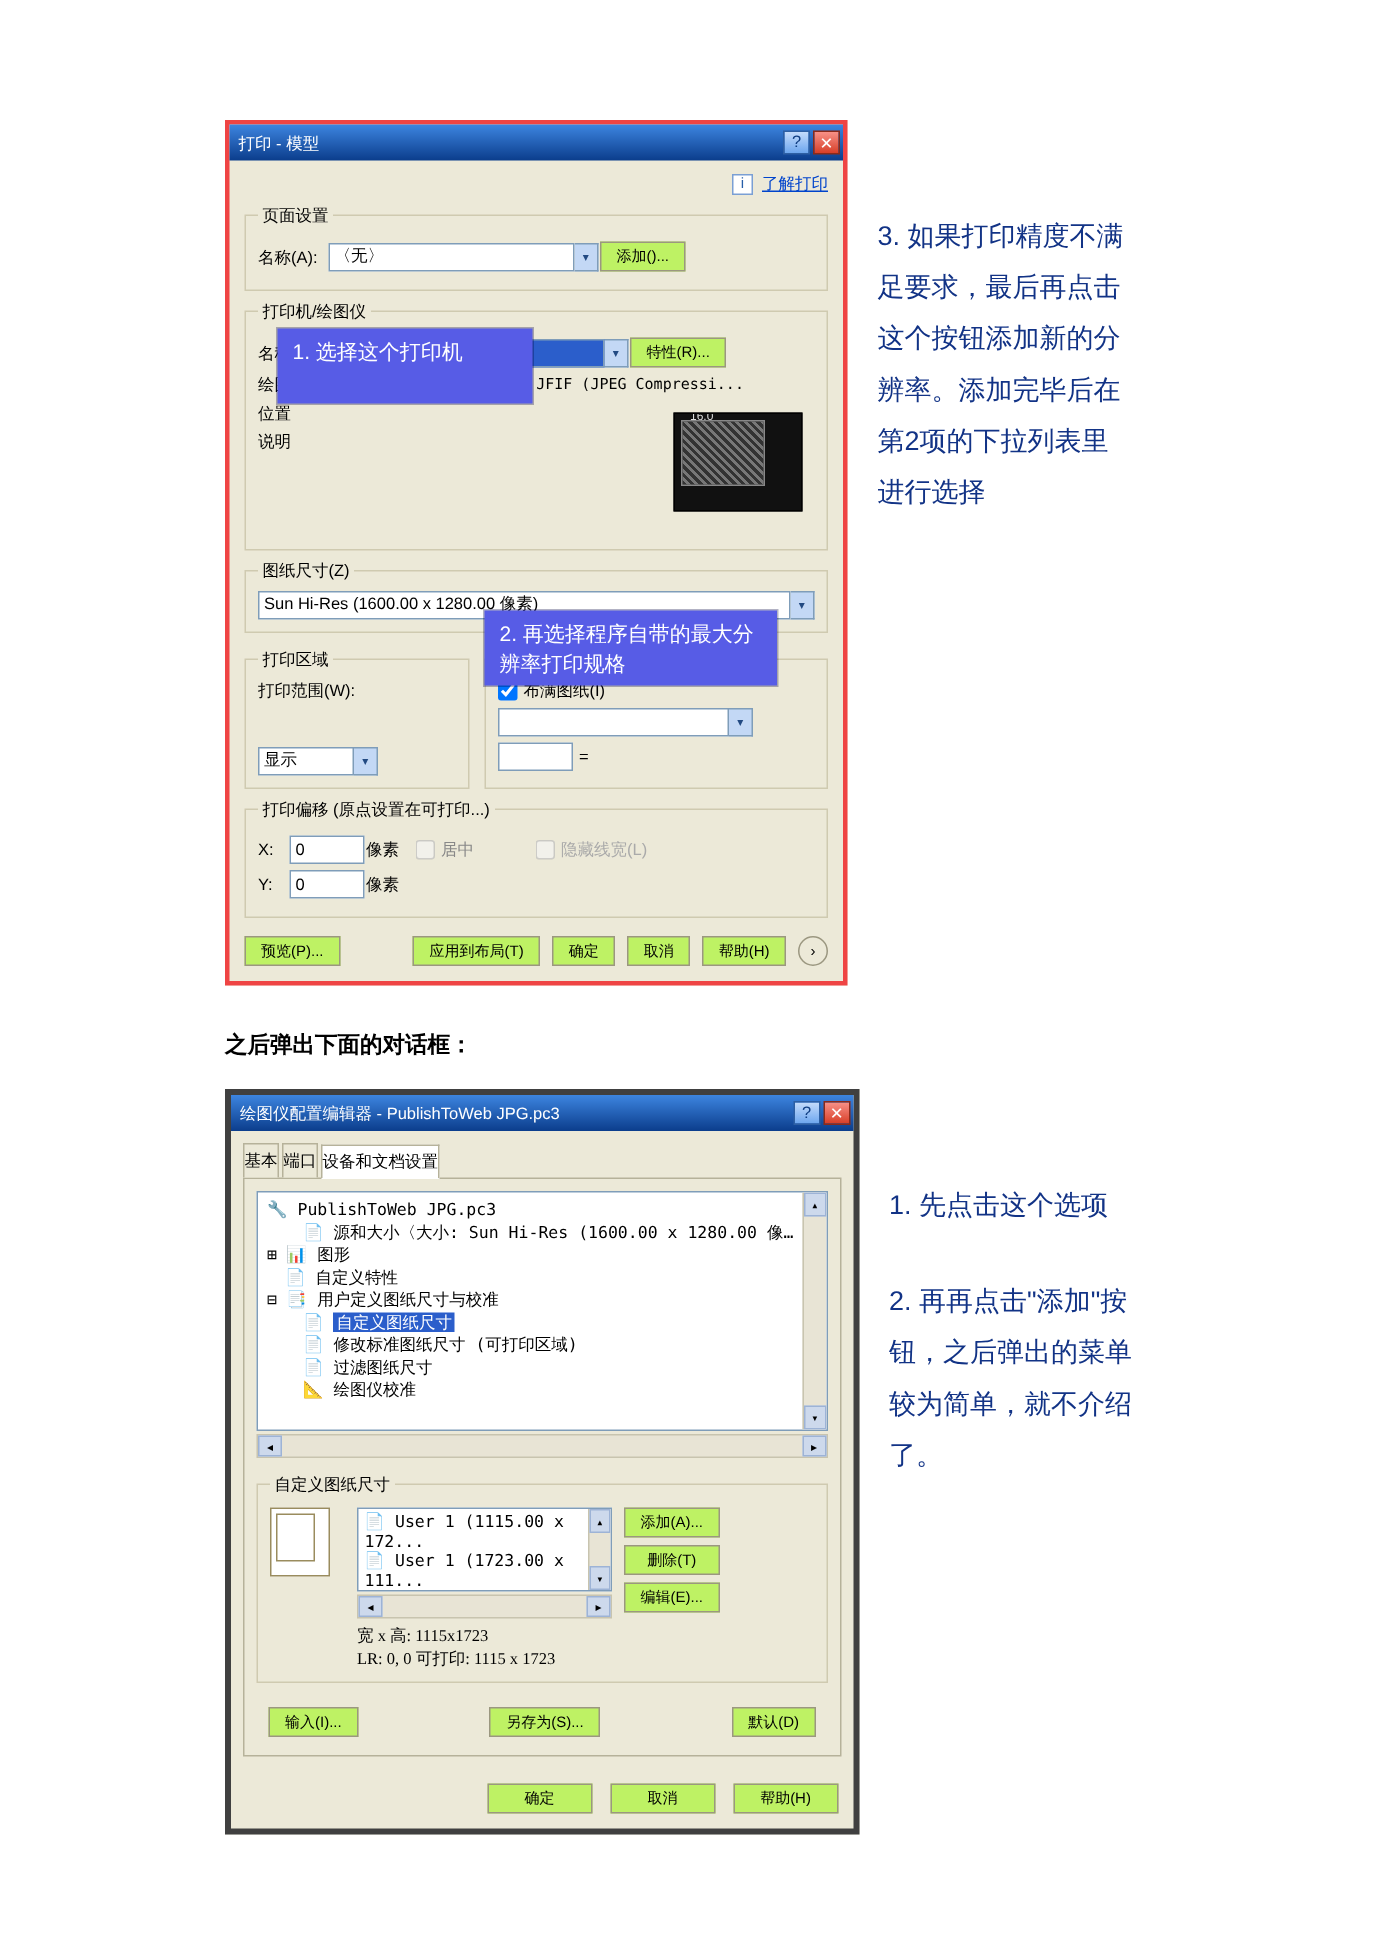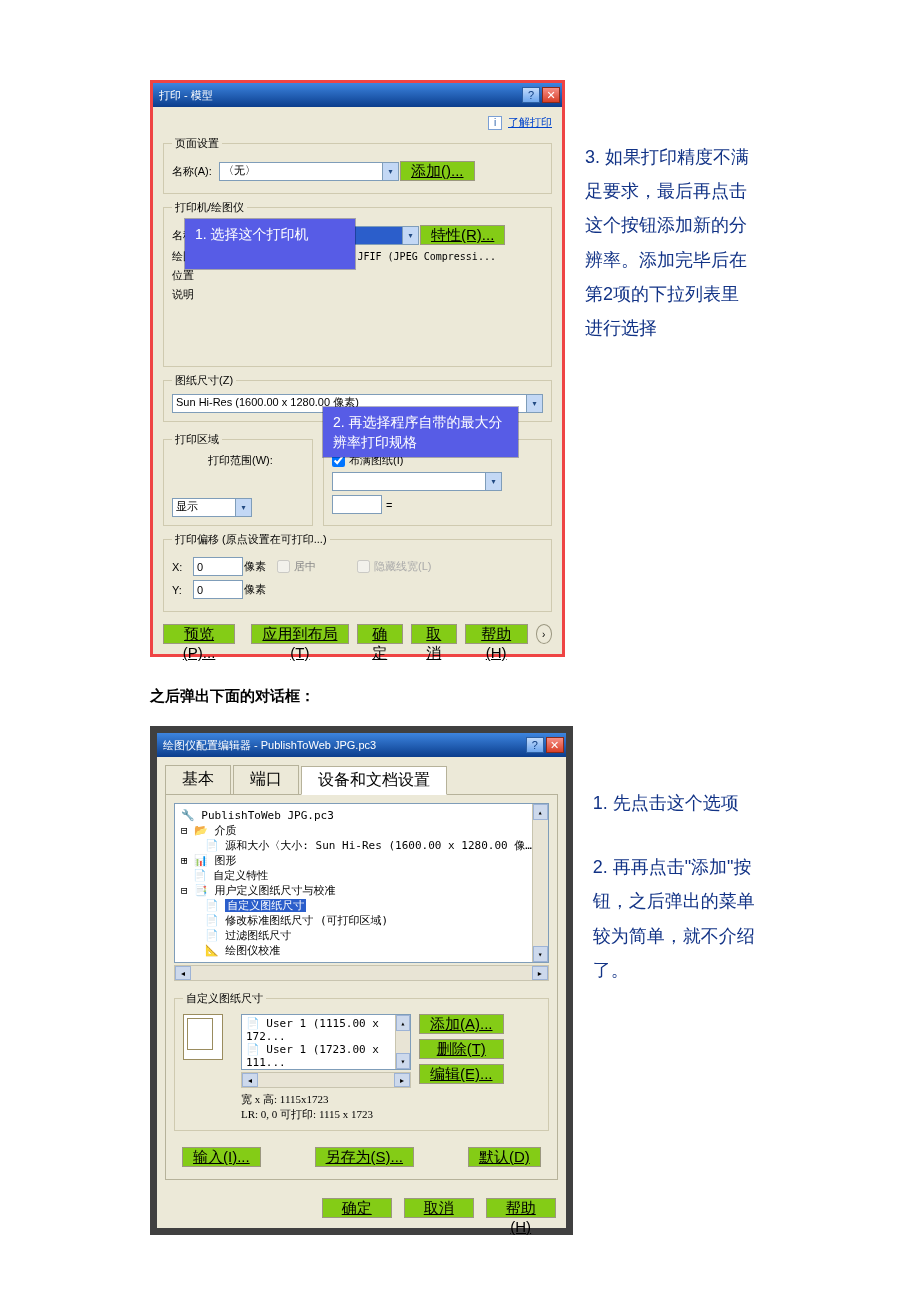--- a/index.html
+++ b/index.html
@@ -22,39 +22,39 @@
   .link { color:#0044cc; text-decoration:underline;}
   fieldset { border:1px solid #cfcab0; margin-bottom:6px; padding:6px 8px 8px 8px; }
   legend { color:#000; font-size:11px; padding:0 3px;}
   .fld { display:flex; align-items:center; margin:4px 0; gap:1px;}
   .lbl { width:46px; }
   .sel, .txt { border:1px solid #7f9db9; background:#fff; height:19px; font-size:11px; padding:0 3px; }
   .sel { appearance:none; position:relative; }
   .dropdown { display:flex; }
   .dropdown .sel { flex:1; }
   .dd-btn { width:16px;height:19px;background:#c3d8f5;border:1px solid #7f9db9;border-left:none;display:flex;align-items:center;justify-content:center;font-size:8px;color:#224a82;}
-  .btn { border:1px solid #9b9780; background:#84cc16; height:20px; padding:0 10px; font-size:15px; cursor:pointer;text-decoration:underline;}
+  .btn { border:1px solid #9b9780; background:#bef264; height:20px; padding:0 10px; font-size:10px; cursor:pointer;}
   .preview { width:86px; height:66px; border:1px solid #000; background:#111; position:absolute; right:16px; top:60px; overflow:hidden;}
   .preview-inner { width:56px;height:44px;background:repeating-linear-gradient(45deg,#333,#333 2px,#777 2px,#777 4px);border:1px solid #888;margin:4px 4px; position:relative;}
   .dim-label{position:absolute;top:-3px;left:8px;color:#ddd;font-size:8px;background:#111;padding:0 2px;}
   .callout { position:absolute; background:#575ce6; color:#fff; font-size:14px; padding:6px 10px; line-height:1.4; box-shadow:0 0 0 1px rgba(0,0,60,.3);}
   .callout1 { left:32px; top:112px; width:170px; height:50px;}
   .callout2 { left:170px; top:300px; width:195px; height:50px;}
   .spinner{display:flex;}
   .spinner .txt{width:40px;text-align:center;}
   .spin-btns{display:flex;flex-direction:column;}
   .spin-btns div{width:14px;height:9px;border:1px solid #7f9db9;background:#dce7f6;font-size:6px;display:flex;align-items:center;justify-content:center;}
   .btm-btns{display:flex;gap:8px;justify-content:space-between;align-items:center;padding-top:6px;}
   .btm-btns .sp{flex:1;}
   .circ-btn{width:20px;height:20px;border:1px solid #9b9780;border-radius:50%;background:#ece9d8;display:flex;align-items:center;justify-content:center;font-size:10px;}
 
   
-  .win2 { border:7px solid #404040; width:429px; background:#ece9d8; font-size:11px;}
+  .win2 { border:4px solid #404040; width:429px; background:#ece9d8; font-size:11px;}
   .tabs { display:flex; margin:8px 8px 0 8px;}
-  .tab { border:1px solid #b6b29a; border-bottom:none; background:#ece9d8; padding:3px 16px; margin-right:2px; font-size:16px;}
+  .tab { border:1px solid #b6b29a; border-bottom:none; background:#ece9d8; padding:3px 0; margin-right:2px; font-size:11px;}
   .tab.active { background:#fff; border-bottom:1px solid #fff; position:relative; top:1px;}
   .tabbody { border:1px solid #b6b29a; margin:0 8px 8px 8px; padding:8px; background:#ece9d8;}
   .tree { background:#fff; border:1px solid #7f9db9; height:160px; padding:4px 6px; font-family:SimSun,monospace; font-size:11px; line-height:15px; overflow:hidden; position:relative;}
   .tree-row{white-space:nowrap;}
   .tree .hl{background:#2b5ecb;color:#fff;padding:0 2px;}
   .sb-v{position:absolute;right:0;top:0;bottom:0;width:16px;background:#e8e4d5;border-left:1px solid #c8c4af;}
   .sb-v .up,.sb-v .dn{height:16px;background:#cdd9ec;border:1px solid #9db3d6;font-size:8px;display:flex;align-items:center;justify-content:center;}
   .sb-v .dn{position:absolute;bottom:0;left:0;right:0;}
   .sb-h{height:16px;background:#e8e4d5;border:1px solid #c8c4af;display:flex;margin-top:2px;}
   .sb-h .lf,.sb-h .rt{width:16px;background:#cdd9ec;border:1px solid #9db3d6;font-size:8px;display:flex;align-items:center;justify-content:center;}
@@ -112,36 +112,40 @@
           <div class="fld">
             <span class="lbl">绘图仪:</span>
             <span style="font-family:monospace;font-size:10px;">Independent JPEG Group JFIF (JPEG Compressi...</span>
           </div>
           <div class="fld">
               <span class="lbl">位置</span>
             </div>
           <div class="fld">
               <span class="lbl">说明</span>
             </div>
+          <div class="preview">
+            <div class="dim-label">16.0</div>
+            <div class="preview-inner"></div>
+          </div>
         </fieldset>
 
         <div style="display:flex;gap:0;">
           <fieldset style="flex:1;">
             <legend>图纸尺寸(Z)</legend>
             <div class="dropdown">
               <div class="sel">Sun Hi-Res (1600.00 x 1280.00 像素)</div>
               <div class="dd-btn">▾</div>
             </div>
           </fieldset>
         </div>
 
         <div style="display:flex;gap:10px;margin-top:4px;">
           <fieldset style="width:150px;">
             <legend>打印区域</legend>
-            <div style="margin-bottom:3px;margin-left:36px;">打印范围(W):</div>
+            <div style="margin-bottom:3px;">打印范围(W):</div>
             <div class="dropdown" style="width:80px;margin-top:30px;">
               <div class="sel">显示</div>
               <div class="dd-btn">▾</div>
             </div>
           </fieldset>
           <fieldset style="flex:1;">
             <legend>打印比例</legend>
             <label style="display:flex;align-items:center;gap:4px;">
               <input type="checkbox" checked="" style="">
               <span>布满图纸(I)</span>
@@ -207,21 +211,20 @@
         <div class="t-btn t-close">✕</div>
       </div>
       <div class="tabs">
         <div class="tab">基本</div>
         <div class="tab">端口</div>
         <div class="tab active">设备和文档设置</div>
       </div>
       <div class="tabbody">
         <div class="tree">
           <div class="tree-row">🔧 <span>PublishToWeb JPG.pc3</span></div>
-          <div class="tree-row">⊟ 📂 <span>介质</span></div>
           <div class="tree-row" style="padding-left:24px;">📄 <span>源和大小〈大小: Sun Hi-Res (1600.00 x 1280.00 像…</span></div>
           <div class="tree-row">⊞ 📊 <span>图形</span></div>
           <div class="tree-row" style="padding-left:12px;">📄 <span>自定义特性</span></div>
           <div class="tree-row">⊟ 📑 <span>用户定义图纸尺寸与校准</span></div>
           <div class="tree-row" style="padding-left:24px;">📄 <span class="hl">自定义图纸尺寸</span></div>
           <div class="tree-row" style="padding-left:24px;">📄 <span>修改标准图纸尺寸 (可打印区域)</span></div>
           <div class="tree-row" style="padding-left:24px;">📄 <span>过滤图纸尺寸</span></div>
           <div class="tree-row" style="padding-left:24px;">📐 <span>绘图仪校准</span></div>
           <div class="sb-v">
               <div class="up">▴</div>

